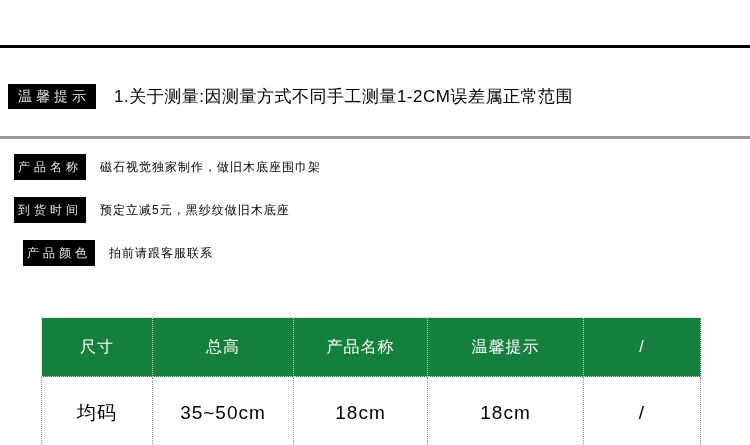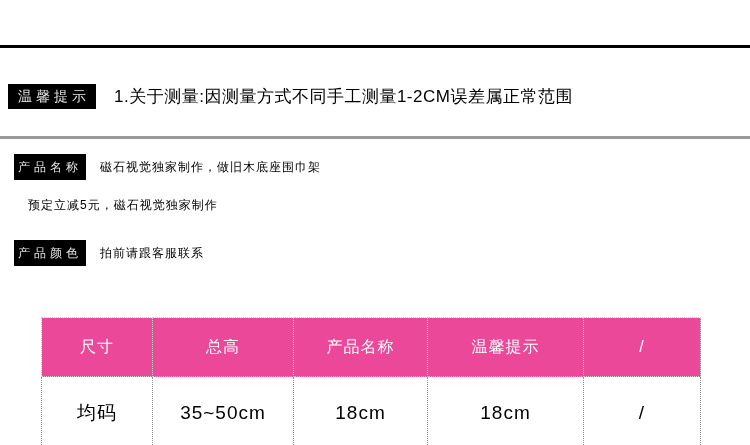--- a/index.html
+++ b/index.html
@@ -92,21 +92,21 @@
 
   
   .info-row {
     position: absolute;
     left: 14px;
     display: flex;
     align-items: center;
   }
   .info-row-0 { top: 154px; }
   .info-row-1 { top: 197px; }
-  .info-row-2 { top: 240px; }
+  .info-row-2 { top: 240px; margin-left: 9px; }
   .info-tag {
     width: 72px;
     height: 26px;
     font-size: 12px;
     letter-spacing: 4px;
     box-sizing: border-box;
   }
   .info-value {
     margin-left: 14px;
     font-size: 12px;
@@ -116,21 +116,21 @@
   
   .size-table {
     position: absolute;
     left: 41px;
     top: 317px;
     width: 659px;
     border-collapse: collapse;
     table-layout: fixed;
   }
   .size-table th {
-    background: #ec4899;
+    background: #15803d;
     color: #ffffff;
     font-weight: normal;
     font-size: 16px;
     letter-spacing: 1px;
     height: 56px;
     text-align: center;
     vertical-align: middle;
     border: 1px dotted #cfcfcf;
   }
   .size-table td {
@@ -156,21 +156,22 @@
     <span class="tag tip-tag">温馨提示</span>
     <span class="tip-text">1.关于测量:因测量方式不同手工测量1-2CM误差属正常范围</span>
   </div>
   <div class="rule-gray"></div>
 
   <div class="info-row info-row-0">
     <span class="tag info-tag">产品名称</span>
     <span class="info-value">磁石视觉独家制作，做旧木底座围巾架</span>
   </div>
   <div class="info-row info-row-1">
-    <span class="info-value">预定立减5元，磁石视觉独家制作</span>
+    <span class="tag info-tag">到货时间</span>
+    <span class="info-value">预定立减5元，黑纱纹做旧木底座</span>
   </div>
   <div class="info-row info-row-2">
     <span class="tag info-tag">产品颜色</span>
     <span class="info-value">拍前请跟客服联系</span>
   </div>
 
   <table class="size-table">
     <colgroup>
       <col style="width:111px">
       <col style="width:141px">

